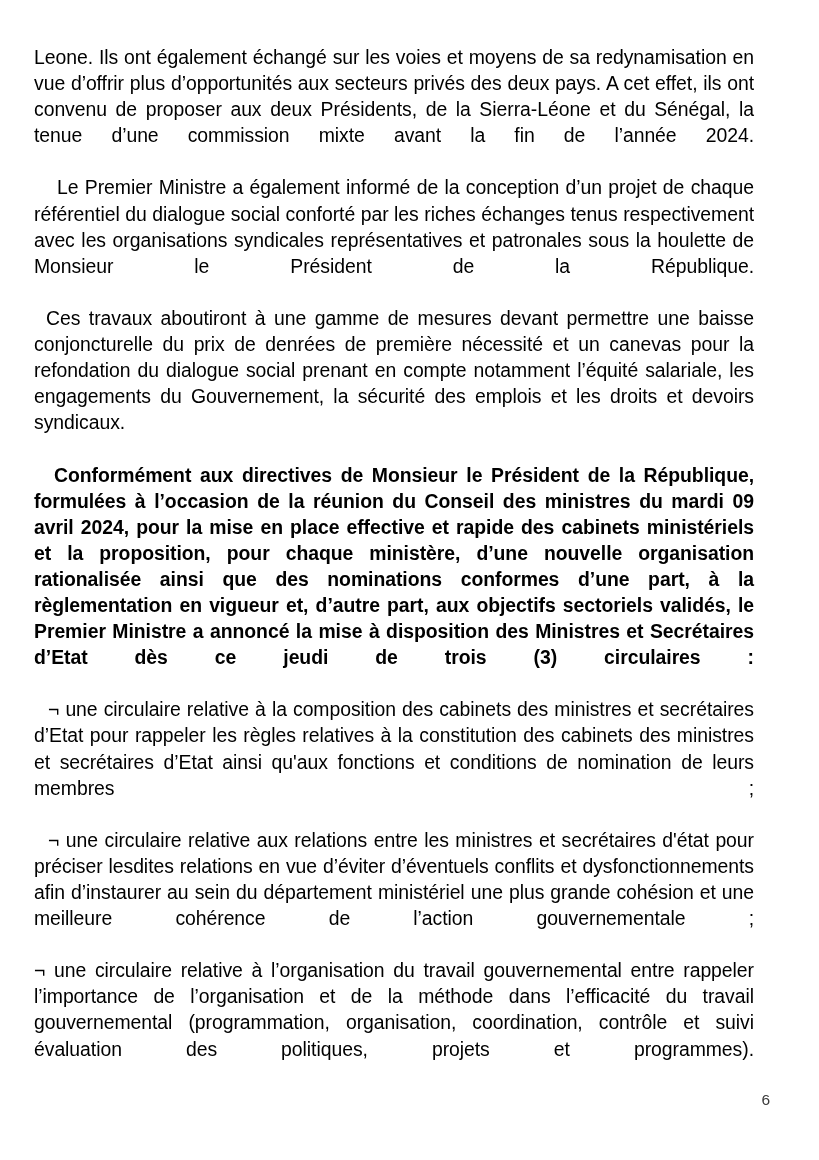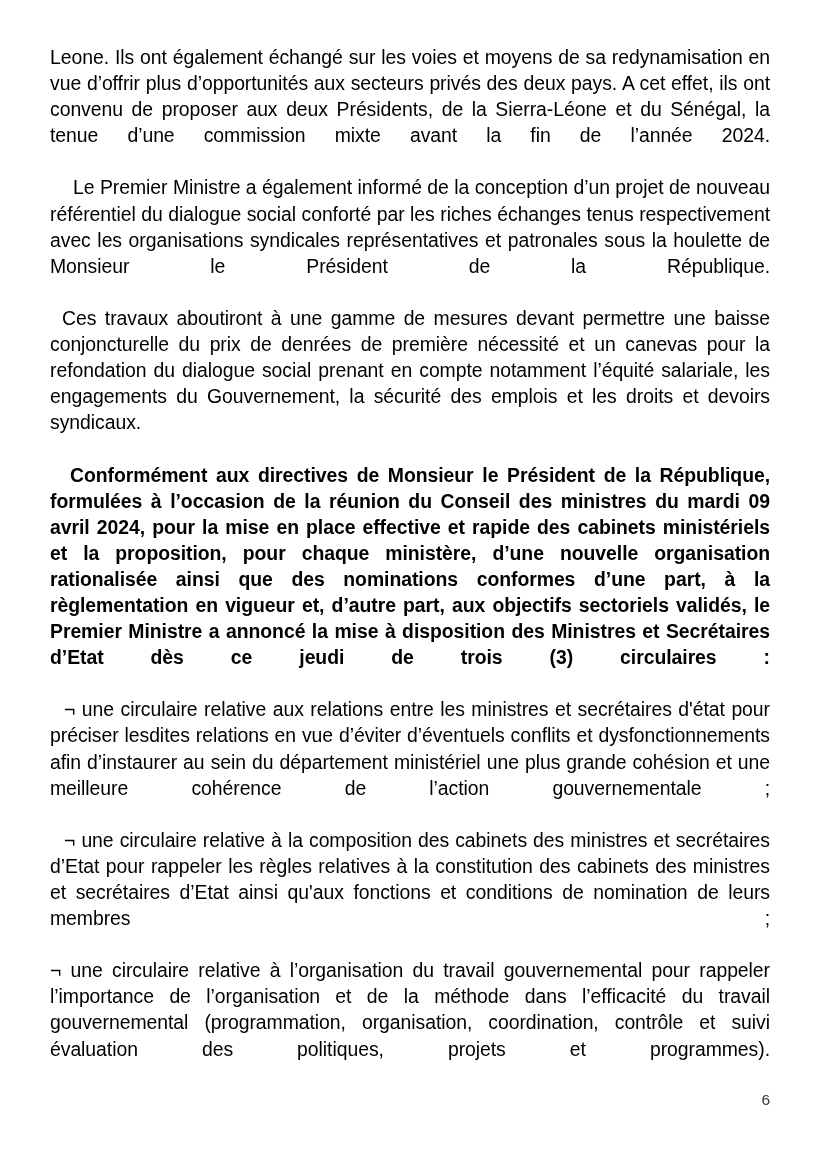--- a/index.html
+++ b/index.html
@@ -14,21 +14,21 @@
   .page {
     position: relative;
     width: 819px;
     height: 1160px;
     background: #ffffff;
     overflow: hidden;
     box-sizing: border-box;
   }
   .doc-body {
     position: absolute;
-    left: 50px;
+    left: 34px;
     top: 44px;
     width: 720px;
   }
   p.para {
     margin: 0 0 0 0;
     font-size: 19.4px;
     line-height: 26.1px;
     text-align: justify;
     text-justify: inter-word;
     letter-spacing: -0.05px;
@@ -74,29 +74,29 @@
 </style>
 </head>
 <body>
 
 <div class="page">
 
   <div class="doc-body">
 
     <p class="para ind-0">Leone. Ils ont également échangé sur les voies et moyens de sa redynamisation en vue d’offrir plus d’opportunités aux secteurs privés des deux pays. A cet effet, ils ont convenu de proposer aux deux Présidents, de la Sierra-Léone et du Sénégal, la tenue d’une commission mixte avant la fin de l’année 2024.</p>
 
-    <p class="para gap-1 ind-23">Le Premier Ministre a également informé de la conception d’un projet de nouveau référentiel du dialogue social conforté par les riches échanges tenus respectivement avec les organisations syndicales représentatives et patronales sous la houlette de Monsieur le Président de la République.</p>
+    <p class="para gap-1 ind-23">Le Premier Ministre a également informé de la conception d’un projet de chaque référentiel du dialogue social conforté par les riches échanges tenus respectivement avec les organisations syndicales représentatives et patronales sous la houlette de Monsieur le Président de la République.</p>
 
     <p class="para gap-2 ind-12">Ces travaux aboutiront à une gamme de mesures devant permettre une baisse conjoncturelle du prix de denrées de première nécessité et un canevas pour la refondation du dialogue social prenant en compte notamment l’équité salariale, les engagements du Gouvernement, la sécurité des emplois et les droits et devoirs syndicaux.</p>
 
     <p class="para gap-3 ind-20">Conformément aux directives de Monsieur le Président de la République, formulées à l’occasion de la réunion du Conseil des ministres du mardi 09 avril 2024, pour la mise en place effective et rapide des cabinets ministériels et la proposition, pour chaque ministère, d’une nouvelle organisation rationalisée ainsi que des nominations conformes d’une part, à la règlementation en vigueur et, d’autre part, aux objectifs sectoriels validés, le Premier Ministre a annoncé la mise à disposition des Ministres et Secrétaires d’Etat dès ce jeudi de trois (3) circulaires :</p>
 
+    <p class="para gap-4 ind-14"><span class="bullet">¬</span> <span>une circulaire relative à la composition des cabinets des ministres et secrétaires d’Etat pour rappeler les règles relatives à la constitution des cabinets des ministres et secrétaires d’Etat ainsi qu'aux fonctions et conditions de nomination de leurs membres ;</span></p>
+
     <p class="para gap-5 ind-14"><span class="bullet">¬</span> <span>une circulaire relative aux relations entre les ministres et secrétaires d'état pour préciser lesdites relations en vue d’éviter  d’éventuels conflits et dysfonctionnements afin d’instaurer au sein du département ministériel une plus grande cohésion et une meilleure cohérence de l’action gouvernementale ;</span></p>
 
-    <p class="para gap-4 ind-14"><span class="bullet">¬</span> <span>une circulaire relative à la composition des cabinets des ministres et secrétaires d’Etat pour rappeler les règles relatives à la constitution des cabinets des ministres et secrétaires d’Etat ainsi qu'aux fonctions et conditions de nomination de leurs membres ;</span></p>
-
-    <p class="para gap-6 ind-0"><span class="bullet">¬</span> <span>une circulaire relative à l’organisation du travail gouvernemental pour rappeler l’importance de l’organisation et de la méthode dans l’efficacité du travail gouvernemental (programmation, organisation, coordination, contrôle et suivi évaluation des politiques, projets et programmes).</span></p>
+    <p class="para gap-6 ind-0"><span class="bullet">¬</span> <span>une circulaire relative à l’organisation du travail gouvernemental entre rappeler l’importance de l’organisation et de la méthode dans l’efficacité du travail gouvernemental (programmation, organisation, coordination, contrôle et suivi évaluation des politiques, projets et programmes).</span></p>
 
   </div>
 
   <div class="page-number">6</div>
 
 </div>
 
 </body></html>

